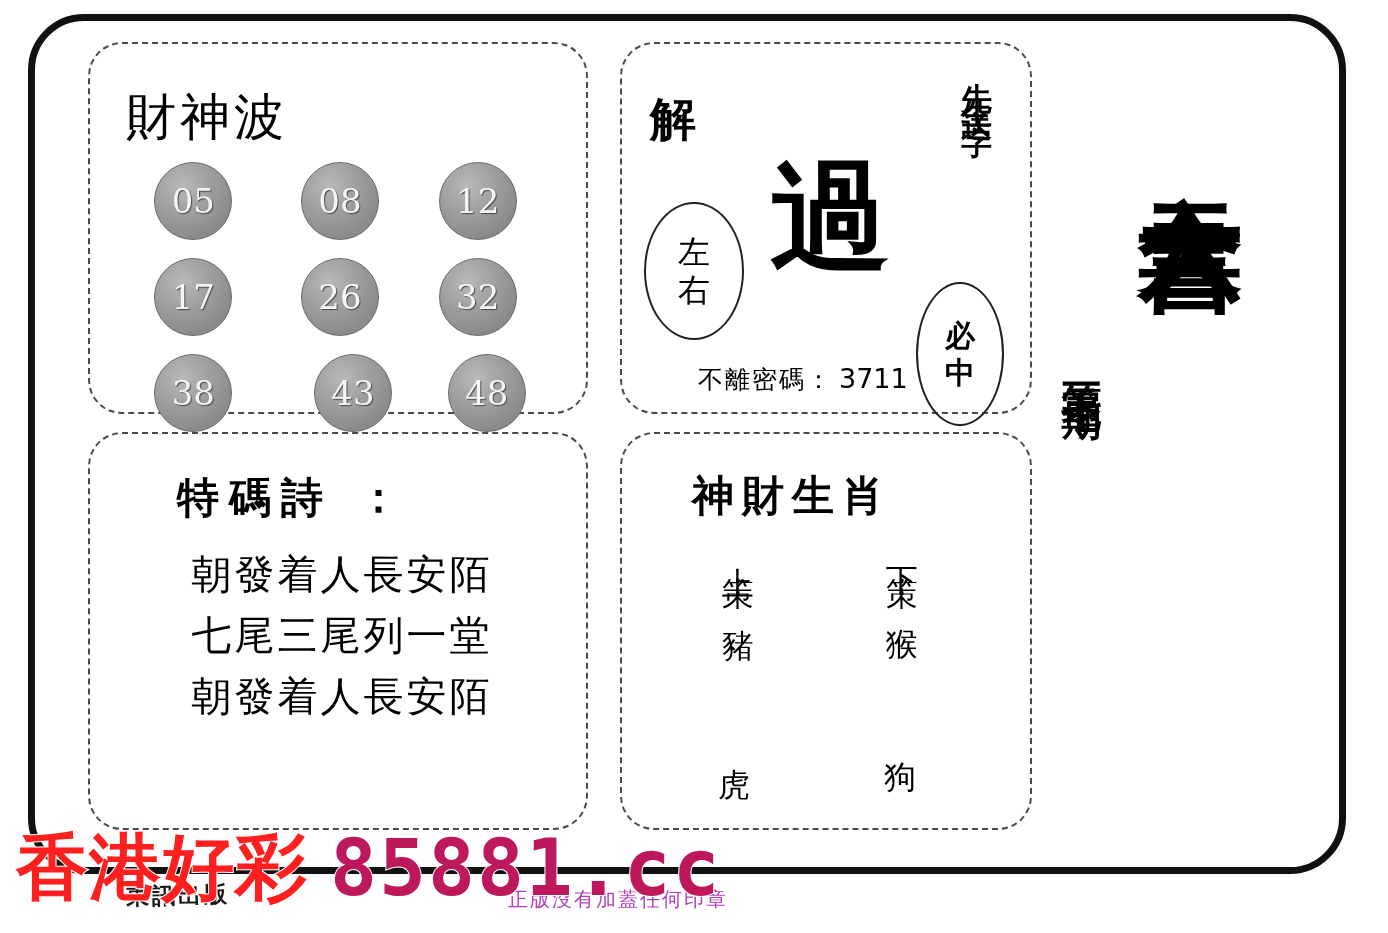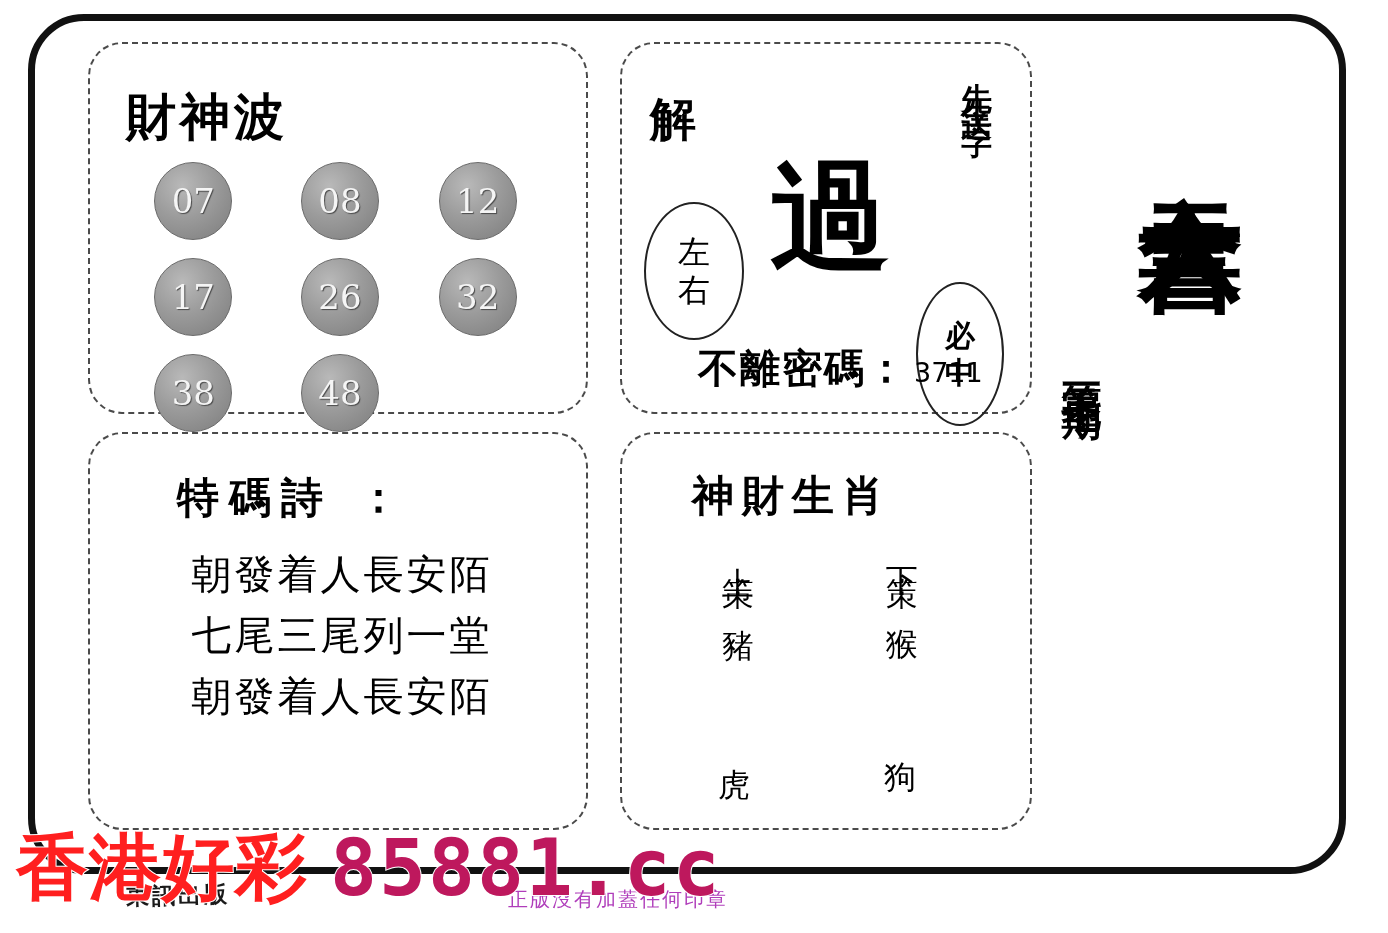--- a/index.html
+++ b/index.html
@@ -36,21 +36,21 @@
     box-sizing: border-box;
     background: transparent;
   }
 
   
   #panel-caishenbo { left: 88px;  top: 42px;  width: 500px; height: 372px; }
   .panel-title-cs {
     position: absolute;
     left: 36px; top: 48px;
     font-family: "DejaVu Serif", "Liberation Serif", serif;
-    font-weight: bold;
+    font-weight: normal;
     font-size: 50px;
     letter-spacing: 4px;
     line-height: 1;
   }
   .ball-grid {
     position: absolute;
     left: 30px;
     top: 118px;
     width: 440px;
     display: grid;
@@ -133,22 +133,22 @@
     line-height: 1.25;
   }
   .code-line {
     position: absolute;
     left: 76px; bottom: 16px;
     display: flex;
     align-items: baseline;
     font-family: "DejaVu Serif", "Liberation Serif", serif;
   }
   .code-label {
-    font-weight: bold;
-    font-size: 40px;
+    font-weight: normal;
+    font-size: 25px;
     letter-spacing: 2px;
   }
   .code-value {
     font-size: 27px;
     margin-left: 6px;
     font-family: "DejaVu Sans", "Liberation Sans", sans-serif;
   }
 
   
   #panel-poem { left: 88px; top: 432px; width: 500px; height: 398px; }
@@ -280,27 +280,28 @@
   }
 </style>
 </head>
 <body>
 
 <div class="poster-frame"></div>
 
 <div class="panel" id="panel-caishenbo">
   <div class="panel-title-cs">財神波</div>
   <div class="ball-grid">
-    <div class="ball">07</div>
+    <div class="ball">05</div>
     <div class="ball">08</div>
     <div class="ball shift-left">12</div>
     <div class="ball">17</div>
     <div class="ball">26</div>
     <div class="ball shift-left">32</div>
     <div class="ball">38</div>
+    <div class="ball shift-right">43</div>
     <div class="ball">48</div>
   </div>
 </div>
 
 <div class="panel" id="panel-jie">
   <div class="jie-char">解</div>
 
   <div class="ellipse-lr">
     <span>左</span>
     <span>右</span>

